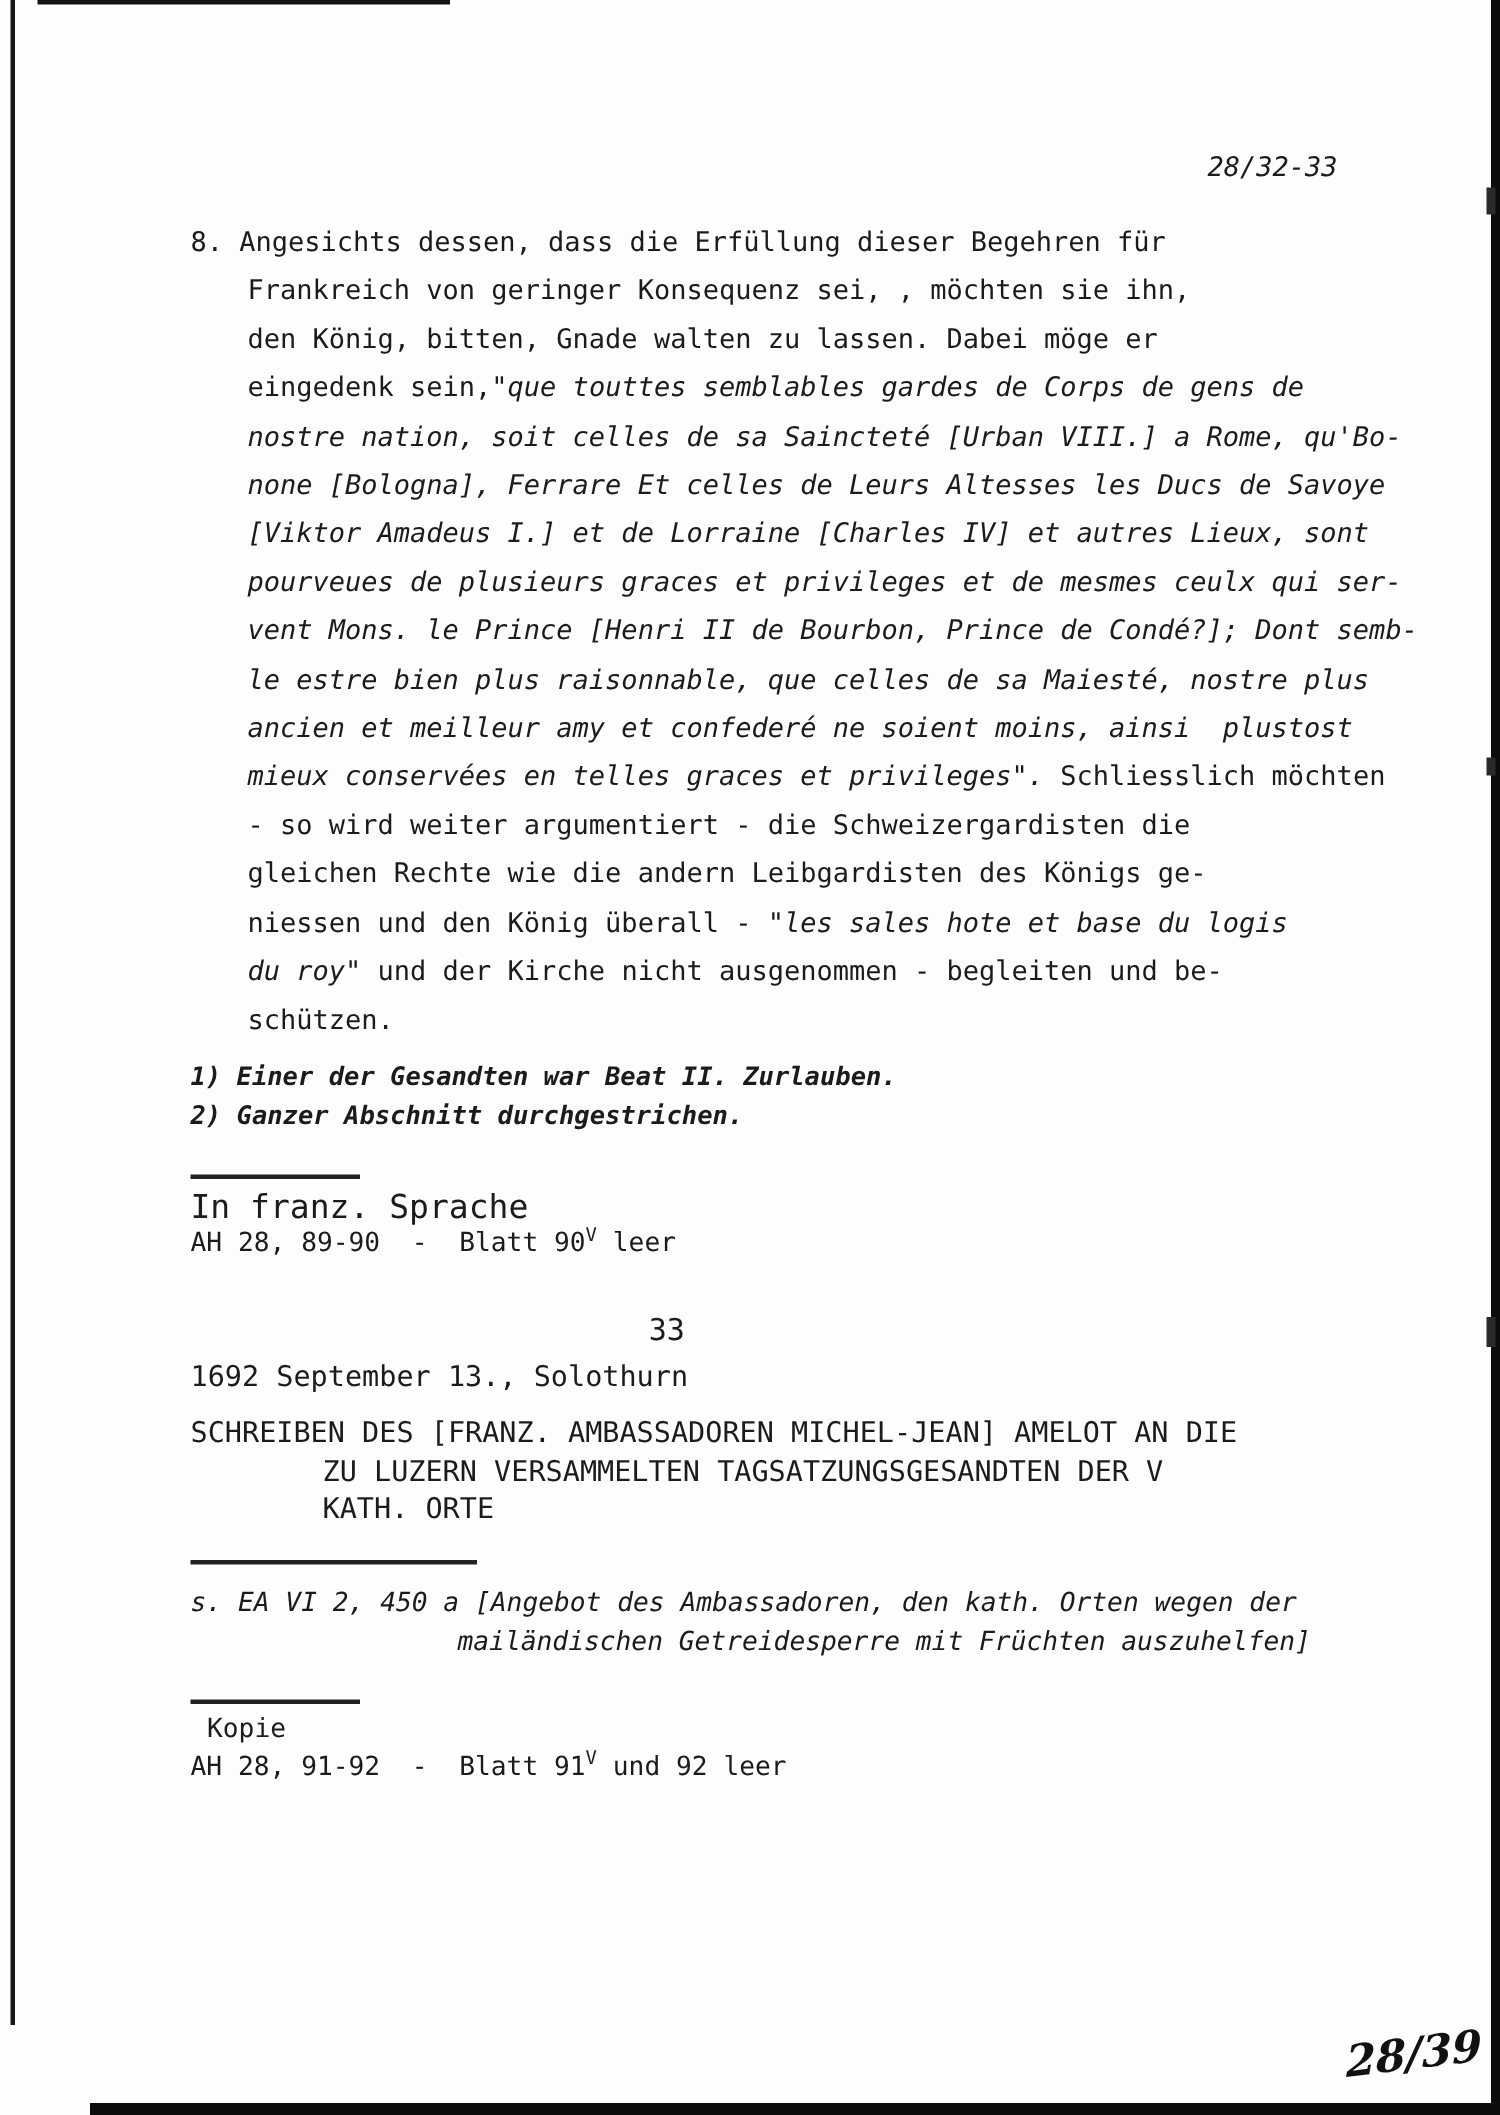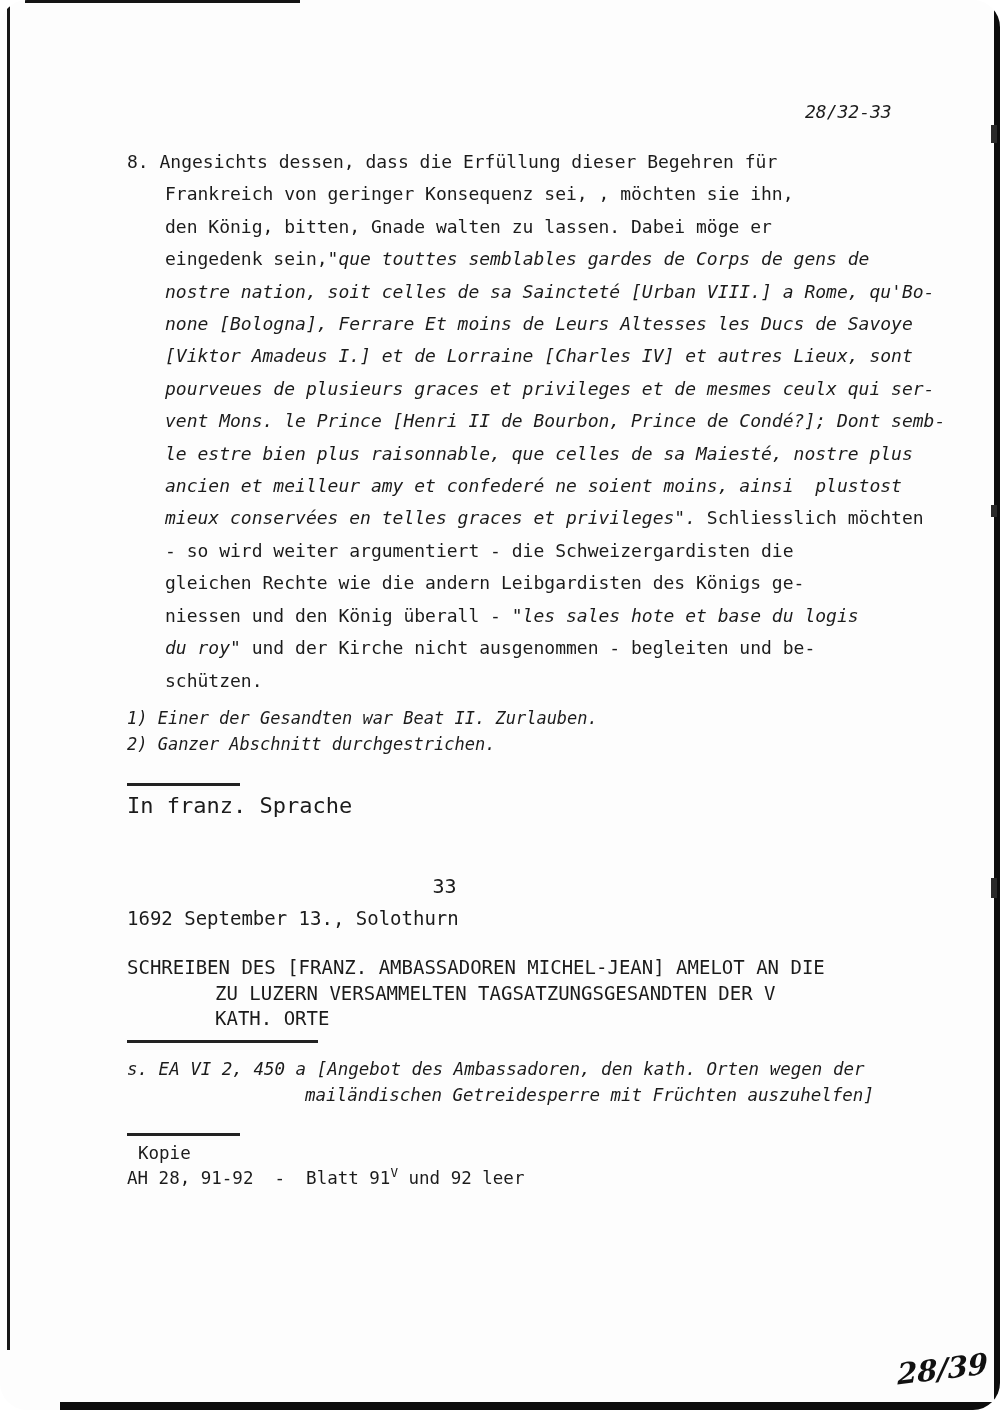--- a/index.html
+++ b/index.html
@@ -1,52 +1,51 @@
 <!DOCTYPE html>
 <html><head>
 <meta charset="utf-8">
 <style>
   html,body { margin:0; padding:0; background:#ffffff; }
   .page {
     position:relative; width:1000px; height:1410px;
     background:#fdfdfd; overflow:hidden;
     font-family:"DejaVu Sans Mono","Liberation Mono",monospace;
     color:#1b1b1b;
-    border-radius:27px;
   }
   
   .border-top    { position:absolute; top:0; left:25px; width:275px; height:3px; background:#141414; }
   .border-left   { position:absolute; top:0; left:7px; width:3px; height:1350px; background:#171717; }
   .border-right  { position:absolute; top:0; left:994px; width:6px; height:1410px; background:#0d0d0d; }
   .border-bottom { position:absolute; top:1402px; left:60px; width:940px; height:8px; background:#0d0d0d; }
   .right-blob    { position:absolute; left:991px; width:6px; background:#2a2a2a; }
 
   .page-ref { position:absolute; left:805px; top:101px; font-size:18px; font-style:italic; white-space:pre; }
 
   .main-para { position:absolute; left:127px; top:146px; width:840px; font-size:18px; }
   .tline { white-space:pre; line-height:32.4px; padding-left:38px; }
   .tline.no-indent { padding-left:0; }
   .it { font-style:italic; }
 
   .footnotes { position:absolute; left:127px; top:705px; font-size:17px; font-style:italic; }
-  .fline { white-space:pre; line-height:26px; }
+  .fline { white-space:pre; line-height:26px;font-weight:bold; }
 
   .rule { position:absolute; height:3px; background:#222222; }
   .rule-1 { left:127px; top:783px; width:113px; }
   .rule-2 { left:127px; top:1040px; width:191px; }
   .rule-3 { left:127px; top:1133px; width:113px; }
 
   .lang-note  { position:absolute; left:127px; top:793px; font-size:22px; white-space:pre; }
   .arch-ref-1 { position:absolute; left:127px; top:819px; font-size:17.5px; white-space:pre; }
   .arch-ref-2 { position:absolute; left:127px; top:1168px; font-size:17.5px; white-space:pre; }
   .sup-v { font-size:0.72em; position:relative; top:-0.55em; }
 
   .entry-number { position:absolute; left:0; top:874px; width:889px; text-align:center; font-size:20px; }
   .dateline { position:absolute; left:127px; top:907px; font-size:19px; white-space:pre; }
-  .title-block { position:absolute; left:127px; top:943px; font-size:19px;margin-top:12px; }
+  .title-block { position:absolute; left:127px; top:943px; font-size:19px; }
   .tl { white-space:pre; line-height:25.5px; }
   .tl.ind { padding-left:88px; }
 
   .regest { position:absolute; left:127px; top:1057px; font-size:17.5px; font-style:italic; }
   .rl { white-space:pre; line-height:25.5px; }
   .rl.ind { padding-left:178px; }
 
   .copy-note { position:absolute; left:138px; top:1143px; font-size:17.5px; white-space:pre; }
 
   .handwritten {
@@ -70,21 +69,21 @@
   <div class="right-blob" style="top:878px; height:20px;"></div>
 
   <div class="page-ref">28/32-33</div>
 
   <div class="main-para" id="main-para">
       <div class="tline no-indent"><span class="up">8. Angesichts dessen, dass die Erfüllung dieser Begehren für</span></div>
       <div class="tline"><span class="up">Frankreich von geringer Konsequenz sei, , möchten sie ihn,</span></div>
       <div class="tline"><span class="up">den König, bitten, Gnade walten zu lassen. Dabei möge er</span></div>
       <div class="tline"><span class="up">eingedenk sein,</span><span class="it">"que touttes semblables gardes de Corps de gens de</span></div>
       <div class="tline"><span class="it">nostre nation, soit celles de sa Saincteté [Urban VIII.] a Rome, qu'Bo-</span></div>
-      <div class="tline"><span class="it">none [Bologna], Ferrare Et moins de Leurs Altesses les Ducs de Savoye</span></div>
+      <div class="tline"><span class="it">none [Bologna], Ferrare Et celles de Leurs Altesses les Ducs de Savoye</span></div>
       <div class="tline"><span class="it">[Viktor Amadeus I.] et de Lorraine [Charles IV] et autres Lieux, sont</span></div>
       <div class="tline"><span class="it">pourveues de plusieurs graces et privileges et de mesmes ceulx qui ser-</span></div>
       <div class="tline"><span class="it">vent Mons. le Prince [Henri II de Bourbon, Prince de Condé?]; Dont semb-</span></div>
       <div class="tline"><span class="it">le estre bien plus raisonnable, que celles de sa Maiesté, nostre plus</span></div>
       <div class="tline"><span class="it">ancien et meilleur amy et confederé ne soient moins, ainsi  plustost</span></div>
       <div class="tline"><span class="it">mieux conservées en telles graces et privileges".</span><span class="up"> Schliesslich möchten</span></div>
       <div class="tline"><span class="up">- so wird weiter argumentiert - die Schweizergardisten die</span></div>
       <div class="tline"><span class="up">gleichen Rechte wie die andern Leibgardisten des Königs ge-</span></div>
       <div class="tline"><span class="up">niessen und den König überall - </span><span class="it">"les sales hote et base du logis</span></div>
       <div class="tline"><span class="it">du roy"</span><span class="up"> und der Kirche nicht ausgenommen - begleiten und be-</span></div>
@@ -93,20 +92,21 @@
 
   <div class="footnotes" id="footnotes">
       <div class="fline"><span class="up">1) Einer der Gesandten war Beat II. Zurlauben.</span></div>
       <div class="fline"><span class="up">2) Ganzer Abschnitt durchgestrichen.</span></div>
     </div>
 
   <div class="rule rule-1"></div>
 
   <div class="lang-note">In franz. Sprache</div>
 
+  <div class="arch-ref-1"><span>AH 28, 89-90  -  Blatt 90</span><span class="sup-v">V</span><span> leer</span></div>
 
   <div class="entry-number">33</div>
 
   <div class="dateline">1692 September 13., Solothurn</div>
 
   <div class="title-block" id="title-block">
       <div class="tl"><span class="up">SCHREIBEN DES [FRANZ. AMBASSADOREN MICHEL-JEAN] AMELOT AN DIE</span></div>
       <div class="tl ind"><span class="up">ZU LUZERN VERSAMMELTEN TAGSATZUNGSGESANDTEN DER V</span></div>
       <div class="tl ind"><span class="up">KATH. ORTE</span></div>
     </div>

